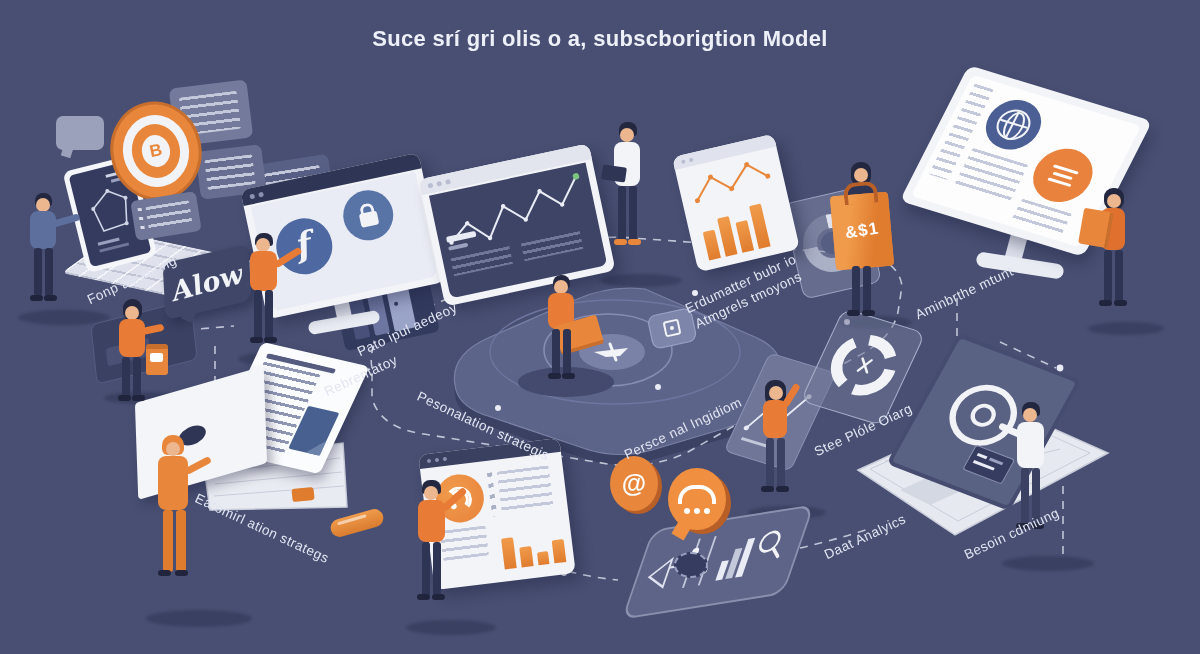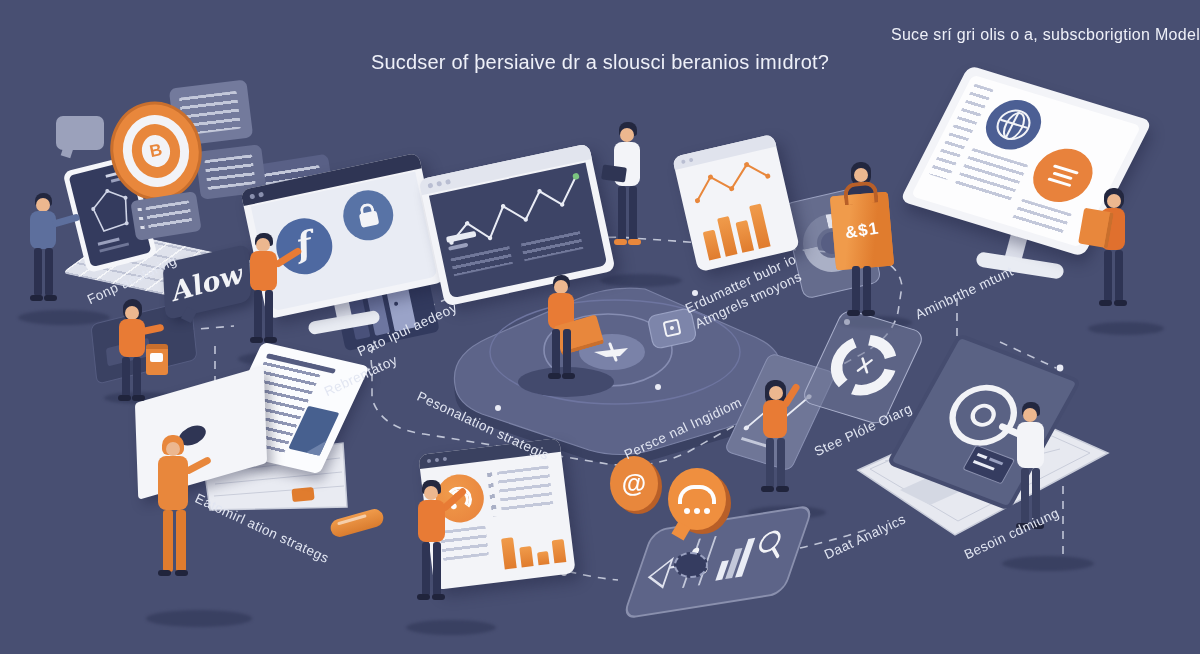--- a/index.html
+++ b/index.html
@@ -5,21 +5,21 @@
   html,body{margin:0;padding:0;background:#2e3350;}
   .canvas{
     position:relative; width:1200px; height:654px; overflow:hidden;
     background:#484f72;
     font-family:"Liberation Sans", sans-serif;
   }
   .abs{position:absolute;}
   svg{display:block;}
   
   .title{position:absolute; top:26px; left:0; right:0; text-align:center; color:#eef0f8;}
-  .title .t1{font-size:16px; font-weight:400; letter-spacing:.3px;text-align:right;}
+  .title .t1{font-size:22px; font-weight:700; letter-spacing:.3px;}
   .title .t2{font-size:20px; font-weight:500; margin-top:7px; letter-spacing:.2px;}
   
   .lbl{position:absolute; color:#e2e6f2; font-size:13.5px; font-weight:500;
        letter-spacing:.5px; white-space:nowrap; transform-origin:left center; z-index:40;}
   .up{transform:rotate(-25deg);} .down{transform:rotate(25deg);}
   
   .panel{position:absolute; border-radius:9px; background:#f3f4f8;
          box-shadow:6px 8px 14px rgba(25,30,58,.35);}
   .tbar{position:absolute; left:0; right:0; top:0; height:14px; border-radius:9px 9px 0 0;
         display:flex; align-items:center; gap:4px; padding-left:8px; box-sizing:border-box;}
@@ -84,21 +84,20 @@
         <circle cx="564" cy="573" r="3"></circle>
     </g>
     <g>
       <path d="M513 274 l8 4 v8 l-8 4 l-8 -4 v-8 Z" fill="#f2f3f7"></path>
       <path d="M513 274 v8 l8 4 M513 282 l-8 4" stroke="#b9bed2" stroke-width="1" fill="none"></path>
     </g>
   </svg>
 
   <div class="title" style="z-index:45">
     <div class="t1">Suce srí gri olis o a, subscborigtion Model</div>
-    <div class="t2">Sucdser of þersiaive dr a slousci beranios imıdrot?</div>
   </div>
 
   <div class="abs" style="left:56px;top:116px;width:48px;height:34px;background:#9ba1bb;border-radius:7px;z-index:10"></div>
   <div class="abs" style="left:62px;top:147px;width:10px;height:10px;background:#9ba1bb;transform:rotate(18deg);z-index:9"></div>
 
   <div class="abs" style="left:172px;top:84px;width:78px;height:58px;background:#737a9c;border-radius:7px;transform:rotate(-7deg);z-index:10">
     <div class="lines abs" style="left:9px;top:10px;width:58px;height:38px;"></div>
   </div>
   <div class="abs" style="left:198px;top:148px;width:66px;height:48px;background:#666d90;border-radius:7px;transform:rotate(-7deg);z-index:10">
     <div class="lines abs" style="left:8px;top:9px;width:48px;height:30px;"></div>

